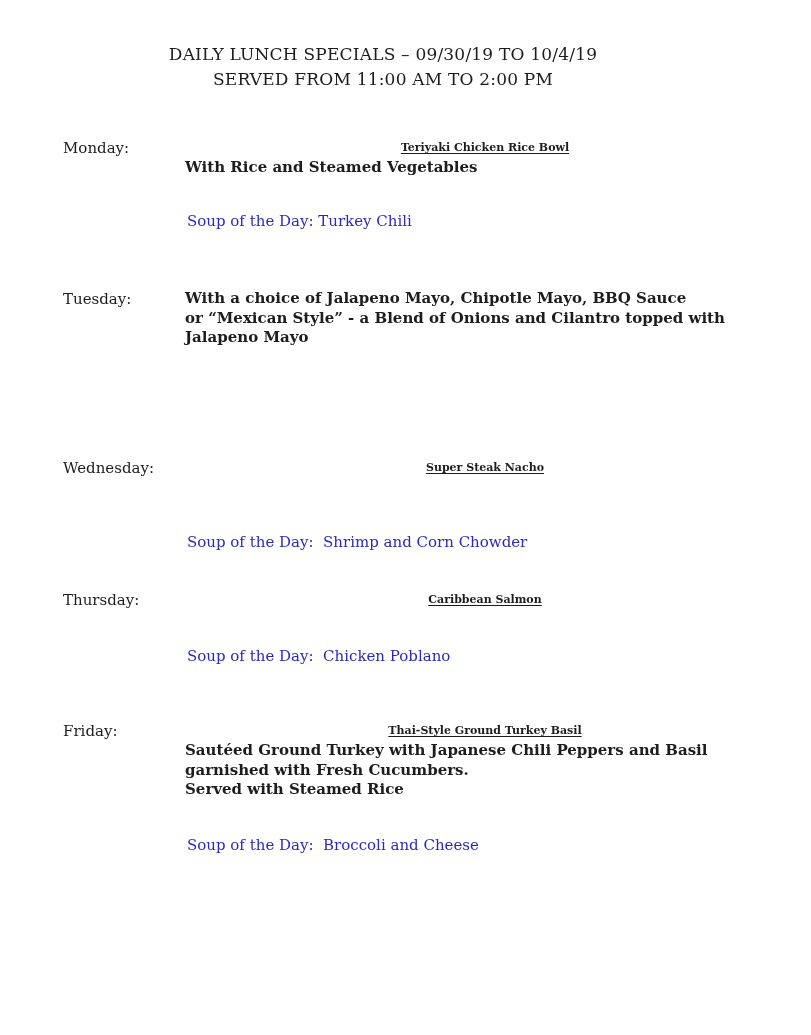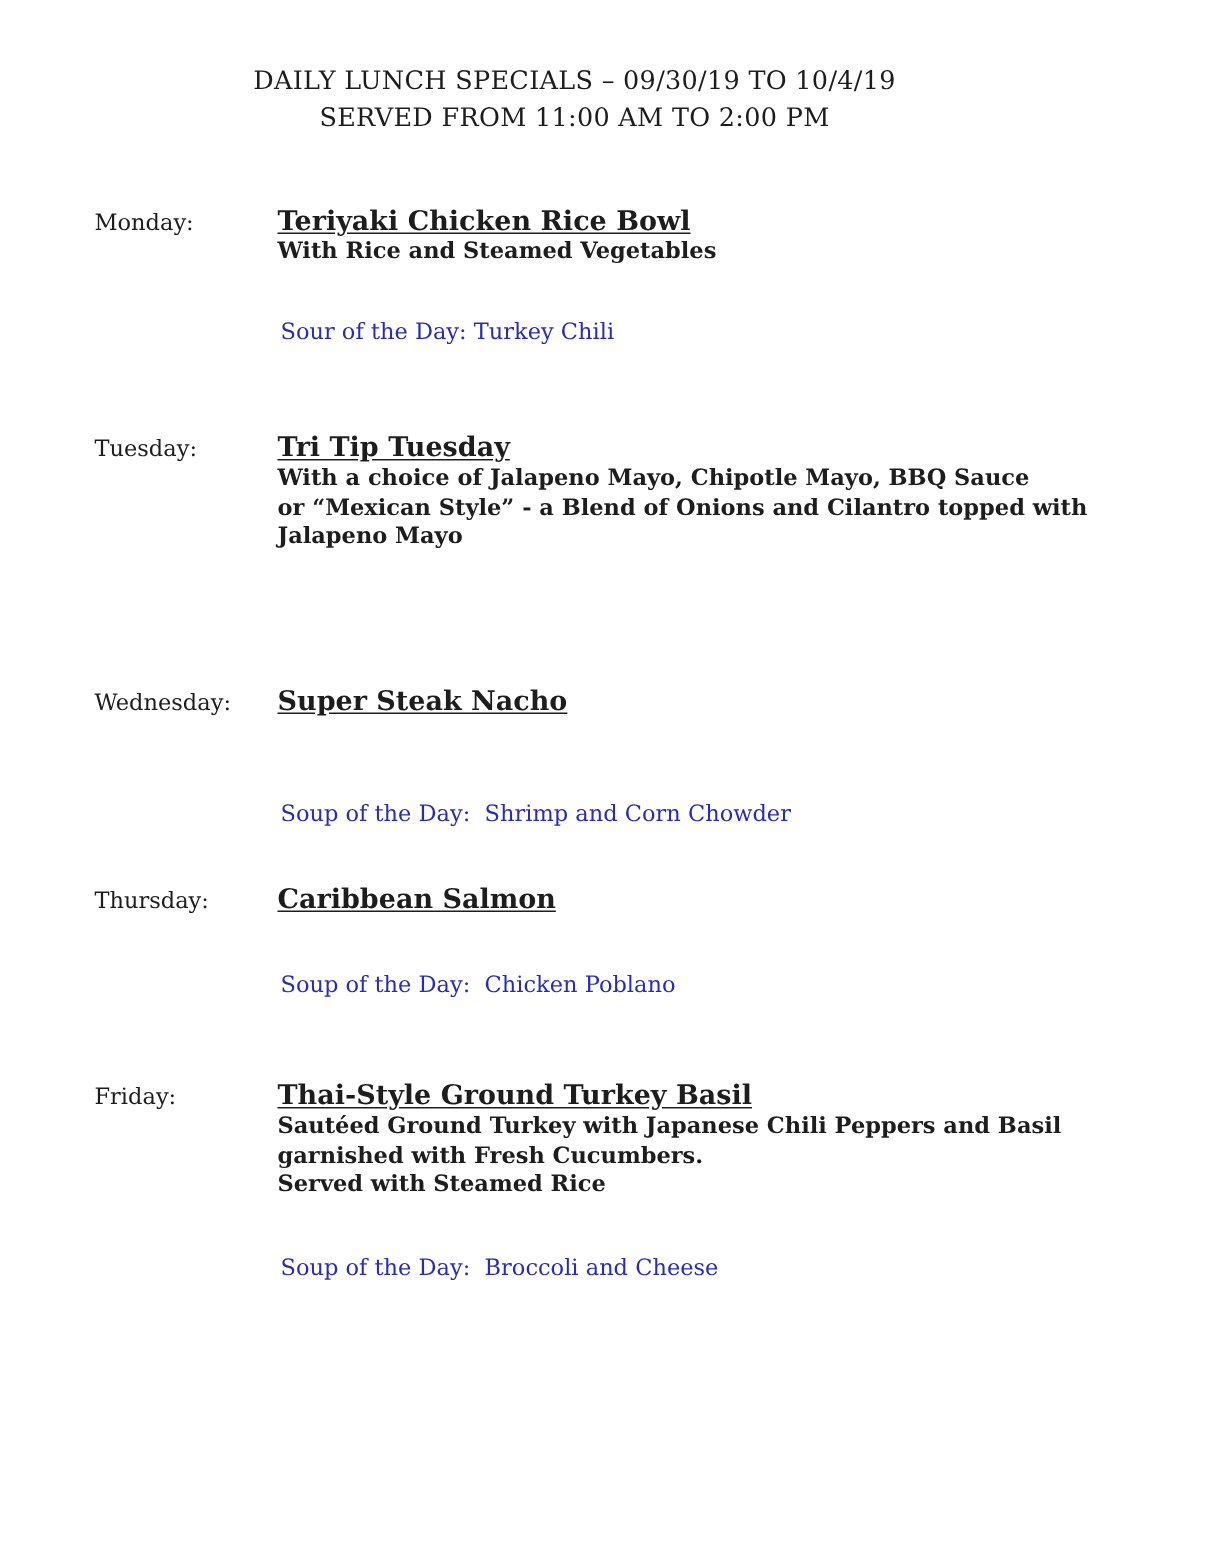--- a/index.html
+++ b/index.html
@@ -37,26 +37,27 @@
     white-space:nowrap;
     text-align:right;
   }
   .content{
     position:absolute;
     left:185px;
     top:0;
     width:600px;
   }
   .dish-title{
-    font-size:18px;
+    font-size:11px;
     line-height:20px;
     font-weight:bold;
     text-decoration:underline;
     text-underline-offset:2px;
     white-space:nowrap;
+    text-align:center;
   }
   .desc-line{
     font-size:15px;
     line-height:19.5px;
     white-space:pre;
     font-weight:bold;
   }
   .soup-line{
     position:absolute;
     left:187px;
@@ -76,26 +77,25 @@
     <div>SERVED FROM 11:00 AM TO 2:00 PM</div>
   </div>
 
   <div class="day-section" style="top:138px">
     <div class="day-label">Monday:</div>
     <div class="content">
       <div class="dish-title">Teriyaki Chicken Rice Bowl</div>
       <div class="desc-line">With Rice and Steamed Vegetables</div>
     </div>
   </div>
-  <div class="soup-line" style="top:211px">Sour of the Day: Turkey Chili</div>
+  <div class="soup-line" style="top:211px">Soup of the Day: Turkey Chili</div>
 
   <div class="day-section" style="top:289px">
     <div class="day-label">Tuesday:</div>
     <div class="content">
-      <div class="dish-title">Tri Tip Tuesday</div>
       <div class="desc-line">With a choice of Jalapeno Mayo, Chipotle Mayo, BBQ Sauce</div>
       <div class="desc-line">or “Mexican Style” - a Blend of Onions and Cilantro topped with</div>
       <div class="desc-line">Jalapeno Mayo</div>
     </div>
   </div>
 
   <div class="day-section" style="top:458px">
     <div class="day-label">Wednesday:</div>
     <div class="content">
       <div class="dish-title">Super Steak Nacho</div>

